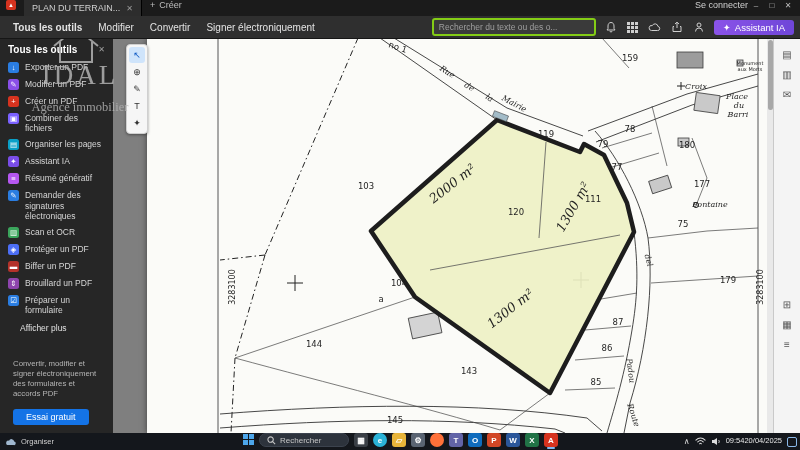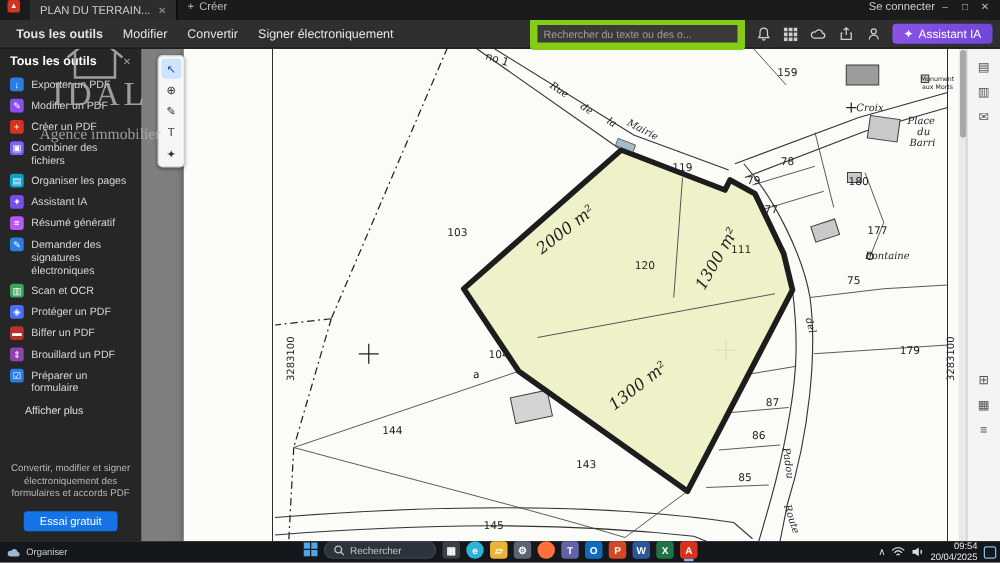--- a/index.html
+++ b/index.html
@@ -14,34 +14,34 @@
   .create-tab{display:flex;gap:4px;align-items:center;color:#bdbdbd;}
   .titlebar-right{margin-left:auto;display:flex;align-items:center;gap:0;padding-right:4px;}
   .win-btn{width:16px;text-align:center;font-size:8px;color:#bdbdbd;}
 
   
   .menubar{position:absolute;top:16px;left:0;right:0;height:22px;background:#2f2f2f;border-bottom:1px solid #161616;display:flex;align-items:center;font-size:10px;color:#e3e3e3;padding:0 6px;z-index:39;}
   .menu-items{display:flex;align-items:center;gap:2px;}
   .menu-item{padding:2px 7px;border-radius:3px;white-space:nowrap;}
   .menu-item.active{font-weight:bold;}
   .menubar-right{margin-left:auto;display:flex;align-items:center;gap:8px;}
-  .top-search{width:150px;height:14px;background:#3a3a3a;border:6px solid #84cc16;border-radius:3px;color:#ccc;font-size:8.5px;padding:0 5px;outline:none;}
+  .top-search{width:150px;height:14px;background:#3a3a3a;border:2px solid #84cc16;border-radius:3px;color:#ccc;font-size:8.5px;padding:0 5px;outline:none;}
   ::placeholder{color:#9f9f9f;}
   .mb-ico{width:14px;height:14px;display:flex;align-items:center;justify-content:center;}
   .ai-btn{display:flex;align-items:center;gap:4px;background:linear-gradient(90deg,#8a53e8,#6f46d8);color:#fff;font-size:9.5px;padding:2px 9px;border-radius:3px;white-space:nowrap;}
 
   
   .sidebar{position:absolute;top:38px;left:0;width:113px;bottom:17px;background:#262626;color:#d6d6d6;z-index:10;}
   .sb-head{display:flex;justify-content:space-between;align-items:center;padding:6px 8px 4px;font-size:10px;font-weight:bold;color:#fff;}
   .sb-close{color:#9f9f9f;font-size:8px;font-weight:normal;}
   .sb-item{display:flex;gap:6px;padding:3px 8px;font-size:8.5px;line-height:1.2;align-items:flex-start;}
   .sb-ico{flex:0 0 11px;width:11px;height:11px;border-radius:2.5px;color:#fff;font-size:7.5px;display:flex;align-items:center;justify-content:center;}
   .sb-lbl{display:block;}
   .show-more{padding:5px 8px;font-size:8.5px;color:#e0e0e0;margin-left:12px;}
-  .sb-promo{position:absolute;bottom:8px;left:0;right:0;padding:0 0;text-align:center;}
+  .sb-promo{position:absolute;bottom:8px;left:0;right:0;padding:0 13px;text-align:left;}
   .sb-promo-text{font-size:7.8px;color:#b5b5b5;line-height:1.3;margin-bottom:7px;}
   .trial-btn{display:inline-block;background:#1473e6;color:#fff;font-size:9px;padding:3px 13px;border-radius:3px;}
 
   
   .watermark{position:absolute;top:24px;left:6px;width:148px;z-index:22;pointer-events:none;color:#b2b2b2;opacity:.85;font-family:"Liberation Serif",serif;}
   .wm-house{position:absolute;top:0;left:42px;}
   .wm-title{position:absolute;top:36px;left:0;width:148px;text-align:center;font-size:27px;letter-spacing:3px;}
   .wm-sub{position:absolute;top:76px;left:0;width:148px;text-align:center;font-size:12.5px;}
 
   
@@ -70,21 +70,21 @@
   .taskbar{position:absolute;left:0;right:0;bottom:0;height:17px;background:#14171c;color:#ddd;z-index:50;}
   .tb-weather{position:absolute;left:5px;top:0;height:17px;display:flex;align-items:center;gap:4px;font-size:7.5px;color:#cfcfcf;}
   .tb-center{position:absolute;left:50%;top:0;height:17px;transform:translateX(-50%);display:flex;align-items:flex-start;gap:5px;}
   .start{width:12px;height:12px;display:grid;grid-template-columns:5px 5px;gap:1px;align-content:center;justify-content:center;}
   .start div{background:#4da6ea;width:5px;height:5px;}
   .tb-search{display:flex;align-items:center;gap:4px;background:#2d333c;border:1px solid #3c434e;border-radius:8px;height:12px;padding:0 7px;font-size:8px;color:#c6c6c6;width:74px;}
   .tb-app{width:14px;height:14px;border-radius:3px;display:flex;align-items:center;justify-content:center;font-size:8px;color:#fff;position:relative;font-weight:bold;}
   .tb-app.round{border-radius:50%;}
   .tb-app.active::after{content:"";position:absolute;bottom:-2px;left:3px;right:3px;height:2px;border-radius:1px;background:#7fb6f0;}
   .tb-tray{position:absolute;right:3px;top:0;height:17px;display:flex;align-items:center;gap:5px;font-size:8px;}
-  .tray-time{display:flex;flex-direction:column;align-items:flex-end;font-size:7.5px;line-height:1.15;color:#e8e8e8;}
+  .tray-time{display:flex;flex-direction:row;align-items:flex-end;font-size:7.5px;line-height:1.15;color:#e8e8e8;}
 </style>
 </head>
 <body>
 
 <div class="app">
 
   <div class="titlebar">
     <span class="tb-logo">▲</span>
     <span class="tab">
       <span>PLAN DU TERRAIN...</span>

